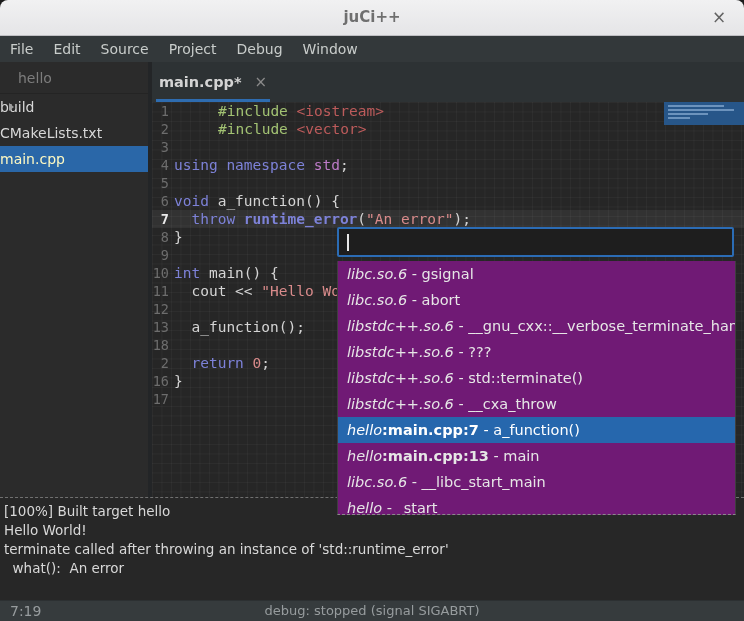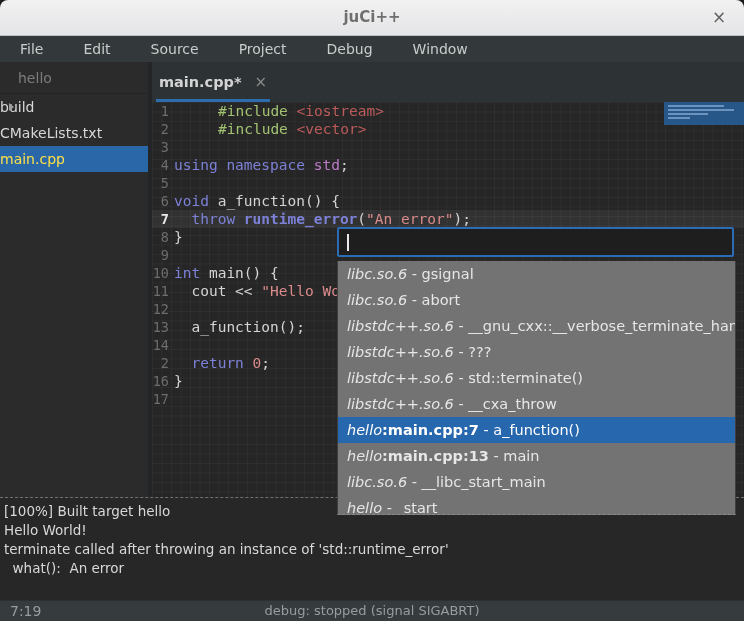--- a/index.html
+++ b/index.html
@@ -12,30 +12,30 @@
     background:linear-gradient(#f1f1f2,#e5e5e7); border-radius:8px 8px 0 0;
     border-bottom:1px solid #bfbfc3; }
   .titlebar .title { position:absolute; left:0; right:0; top:8px; text-align:center;
     font-size:15px; font-weight:bold; color:#6f6f6f; }
   .close-btn { position:absolute; right:14px; top:7px; width:22px; height:22px;
     text-align:center; line-height:21px; font-size:17px; color:#636363; cursor:pointer; }
 
   
   .menubar { position:absolute; left:0; top:36px; width:744px; height:26px;
     background:#33383a; display:flex; align-items:center; padding-left:0; }
-  .menu-item { color:#c9cdcb; font-size:14px; padding:3px 20px; cursor:default; }
+  .menu-item { color:#c9cdcb; font-size:14px; padding:3px 10px; cursor:default; }
 
   
   .sidebar { position:absolute; left:0; top:62px; width:148px; height:436px; background:#2b2b2b; }
   .vsep { position:absolute; left:148px; top:62px; width:4px; height:436px; background:#232527; }
   .side-header { height:32px; line-height:32px; padding-left:18px; color:#7d7d7d;
     font-size:14px; border-bottom:1px solid #242424; }
   .tree-item { position:relative; height:26px; line-height:26px; 
     color:#d8d8d8; font-size:14px; cursor:default; white-space:nowrap; }
-  .tree-item.selected { background:var(--c-selection,#2a67a8); color:#fde047; }
+  .tree-item.selected { background:var(--c-selection,#2a67a8); color:#fef9c3; }
   .caret { position:absolute; left:9px; top:9px; width:0; height:0;
     border-left:5px solid #9d9d9d; border-top:4px solid transparent; border-bottom:4px solid transparent; }
 
   
   .editor-region { position:absolute; left:152px; top:62px; width:592px; height:436px; }
   .tabbar { position:absolute; left:0; top:0; width:592px; height:40px; background:#2d3234; }
   .tab { position:absolute; left:4px; top:0; width:114px; height:40px; display:flex;
     align-items:center; justify-content:center; gap:13px; cursor:default; }
   .tab-label { color:#d4d4d4; font-size:14.5px; font-weight:bold; }
   .tab-close { color:#8a8a8a; font-size:15px; }
@@ -63,21 +63,21 @@
   
   .debug-overlay { position:absolute; right:0; top:40px; width:80px; height:23px;
     background:var(--c-overlay,#275689); padding:3px 0 0 4px; }
   .debug-overlay i { display:block; height:2px; margin-bottom:2px; background:rgba(165,198,232,0.55); }
 
   
   .popup-entry { position:absolute; left:337px; top:227px; width:397px; height:30px;
     background:#1e1e1e; border:2px solid #2b6cb5; border-radius:2px; z-index:10; }
   .text-cursor { position:absolute; left:8px; top:5px; width:2px; height:17px; background:#e8e8e8; }
   .popup-list { position:absolute; left:337px; top:261px; width:399px; height:254px;
-    background:#737373; z-index:10; overflow:hidden;
+    background:#701a75; z-index:10; overflow:hidden;
     border-left:1px solid #3f3f3f; border-right:1px solid #3f3f3f;
     border-bottom:1px dashed #8a8a8a; }
   .popup-item { height:26px; line-height:26px; padding-left:9px; font-size:14.5px;
     color:#e6e6e6; white-space:nowrap; cursor:default; }
   .popup-item.selected { background:var(--c-popup-selection,#2667ad); color:#fff; }
   .popup-item em { font-style:italic; }
   .popup-item b { font-weight:bold; }
 
   
   .hsep { position:absolute; left:0; top:497px; width:744px; height:0;
@@ -135,21 +135,21 @@
         <div class="line"><span class="ln">4</span><span class="code"><span class="tk-k">using</span><span class="tk-d"> </span><span class="tk-k">namespace</span><span class="tk-d"> </span><span class="tk-n">std</span><span class="tk-d">;</span></span></div>
         <div class="line"><span class="ln">5</span><span class="code"></span></div>
         <div class="line"><span class="ln">6</span><span class="code"><span class="tk-k">void</span><span class="tk-d"> a_function() {</span></span></div>
         <div class="line hl"><span class="ln">7</span><span class="code"><span class="tk-d">  </span><span class="tk-k">throw</span><span class="tk-d"> </span><span class="tk-t">runtime_error</span><span class="tk-d">(</span><span class="tk-s">"An error"</span><span class="tk-d">);</span></span></div>
         <div class="line"><span class="ln">8</span><span class="code"><span class="tk-d">}</span></span></div>
         <div class="line"><span class="ln">9</span><span class="code"></span></div>
         <div class="line"><span class="ln">10</span><span class="code"><span class="tk-k">int</span><span class="tk-d"> main() {</span></span></div>
         <div class="line"><span class="ln">11</span><span class="code"><span class="tk-d">  cout &lt;&lt; </span><span class="tk-s">"Hello World!"</span><span class="tk-d"> &lt;&lt; endl;</span></span></div>
         <div class="line"><span class="ln">12</span><span class="code"></span></div>
         <div class="line"><span class="ln">13</span><span class="code"><span class="tk-d">  a_function();</span></span></div>
-        <div class="line"><span class="ln">14</span><span class="code"></span></div>
+        <div class="line"><span class="ln">18</span><span class="code"></span></div>
         <div class="line"><span class="ln">2</span><span class="code"><span class="tk-d">  </span><span class="tk-k">return</span><span class="tk-d"> </span><span class="tk-s">0</span><span class="tk-d">;</span></span></div>
         <div class="line"><span class="ln">16</span><span class="code"><span class="tk-d">}</span></span></div>
         <div class="line"><span class="ln">17</span><span class="code"></span></div>
       </div>
     <div class="debug-overlay">
       <i style="width:56px"></i>
         <i style="width:66px"></i>
         <i style="width:40px"></i>
         <i style="width:22px"></i>
     </div>

